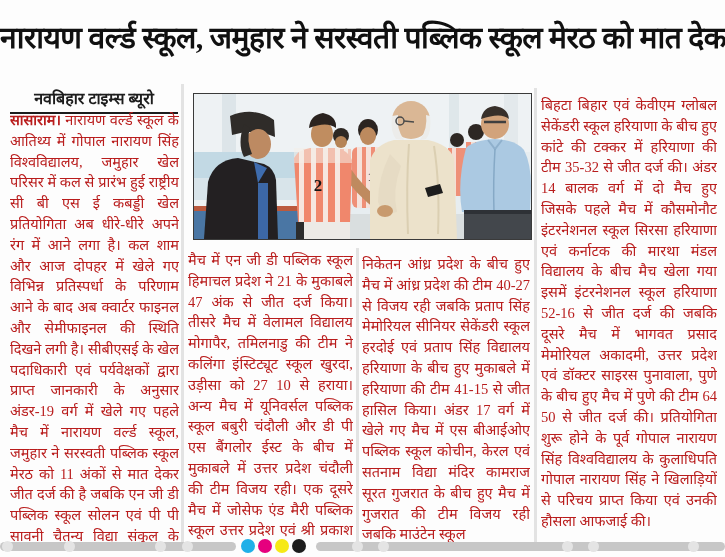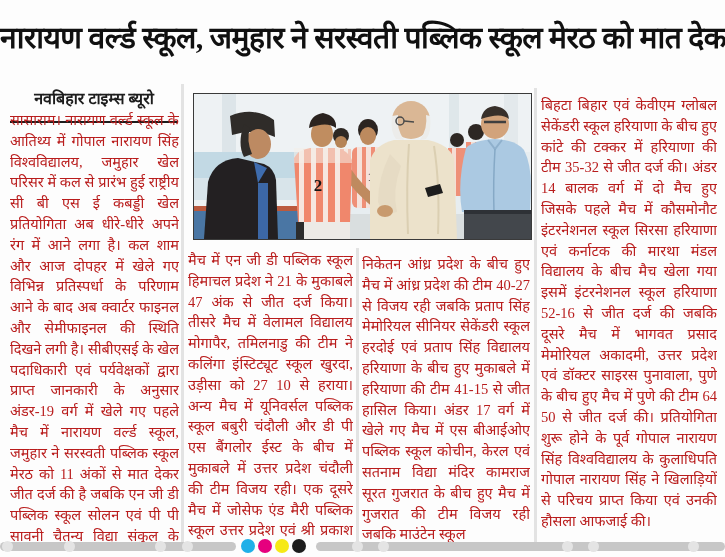--- a/index.html
+++ b/index.html
@@ -9,27 +9,27 @@
     font-family:"Liberation Serif","DejaVu Serif",serif;
   }
   .headline{
     position:absolute;left:0;top:16px;width:725px;
     font-size:30px;font-weight:bold;color:#101010;
     text-align:center;white-space:nowrap;letter-spacing:-0.5px;
   }
   .byline{
     position:absolute;left:10px;top:87px;width:168px;
     font-size:16px;font-weight:bold;text-align:center;
-    border-bottom:2px solid #1c1c1c;padding-bottom:12px;box-sizing:border-box;
+    border-bottom:2px solid #1c1c1c;padding-bottom:3px;box-sizing:border-box;
   }
   .col{
     position:absolute;font-size:14.5px;line-height:20.8px;
     text-align:justify;overflow:hidden;color:#b91c1c;
   }
-  .col .dateline{font-weight:normal;margin-top:48px;}
+  .col .dateline{font-weight:bold;margin-top:48px;}
   #col1{left:10px;top:110px;width:169px;height:434px;}
   #col2{left:188px;top:250px;width:165px;height:294px;}
   #col3{left:362px;top:254px;width:168px;height:294px;}
   #col4{left:541px;top:95px;width:176px;height:449px;}
   .divider{position:absolute;width:3px;background:#e3e3e3;}
   #div1{left:181px;top:84px;height:460px;}
   #div2{left:356px;top:248px;height:296px;}
   #div3{left:534px;top:88px;height:456px;}
   .photo{
     position:absolute;left:193px;top:93px;width:339px;height:147px;

